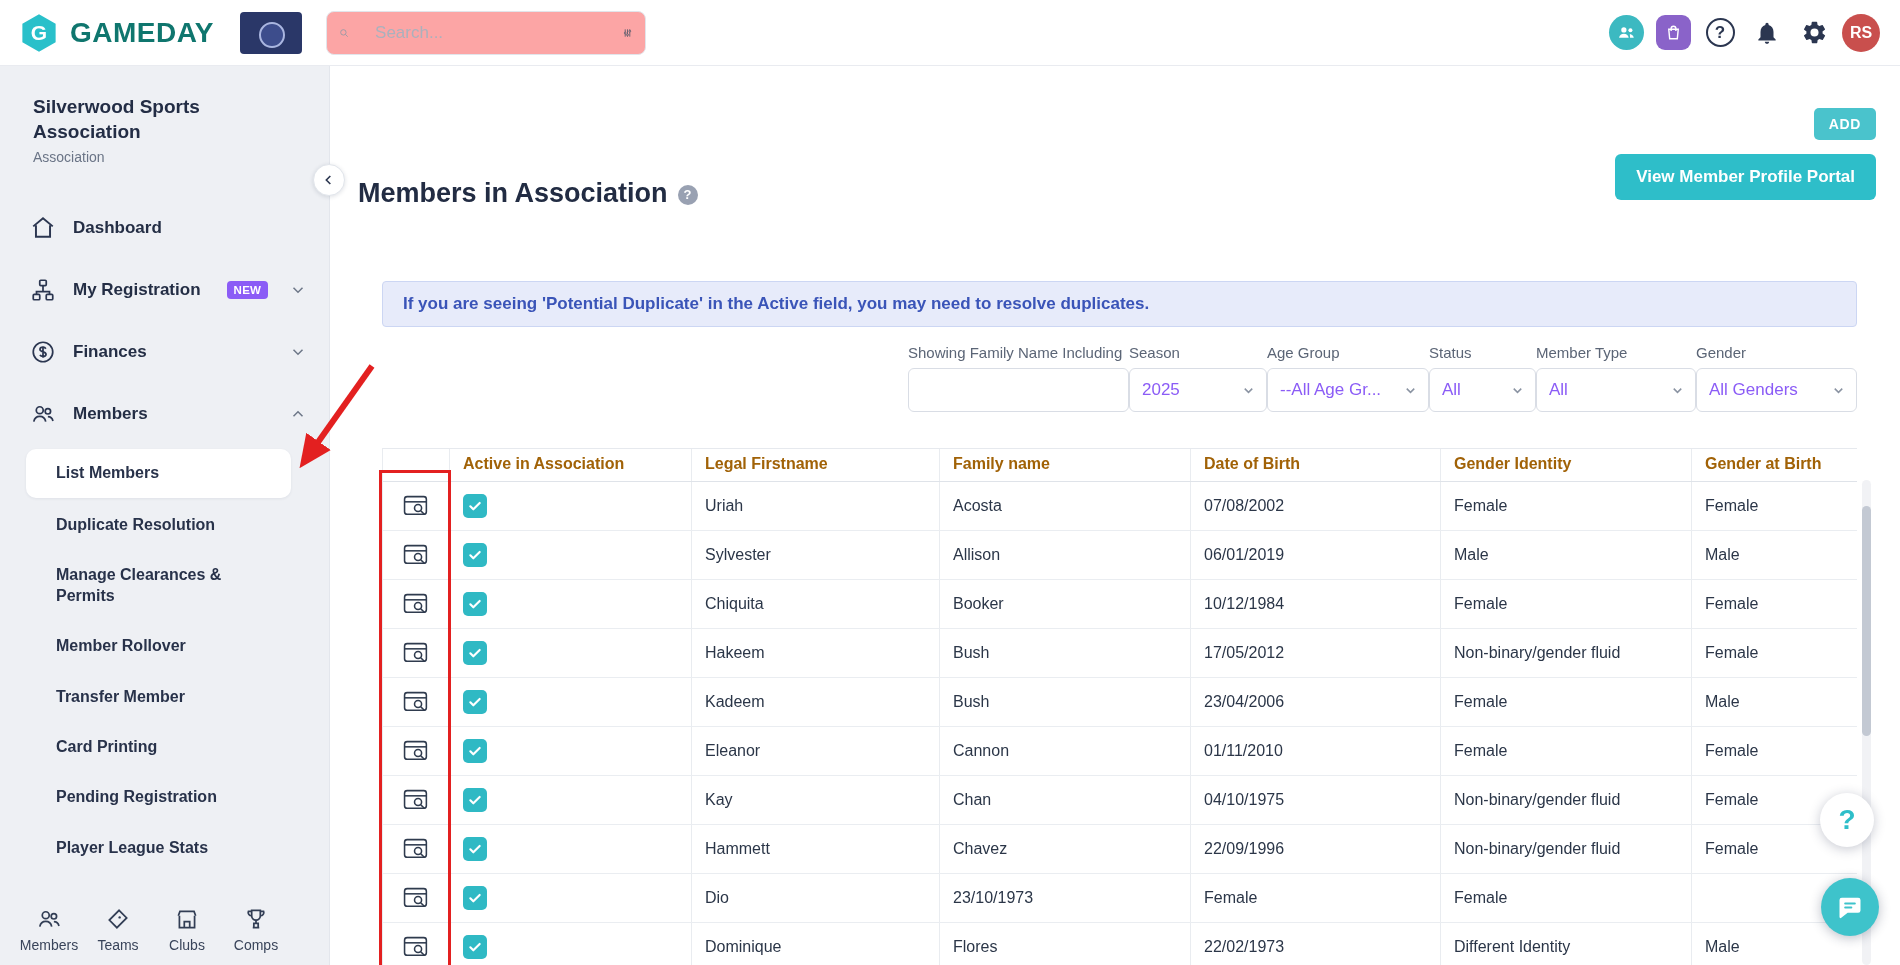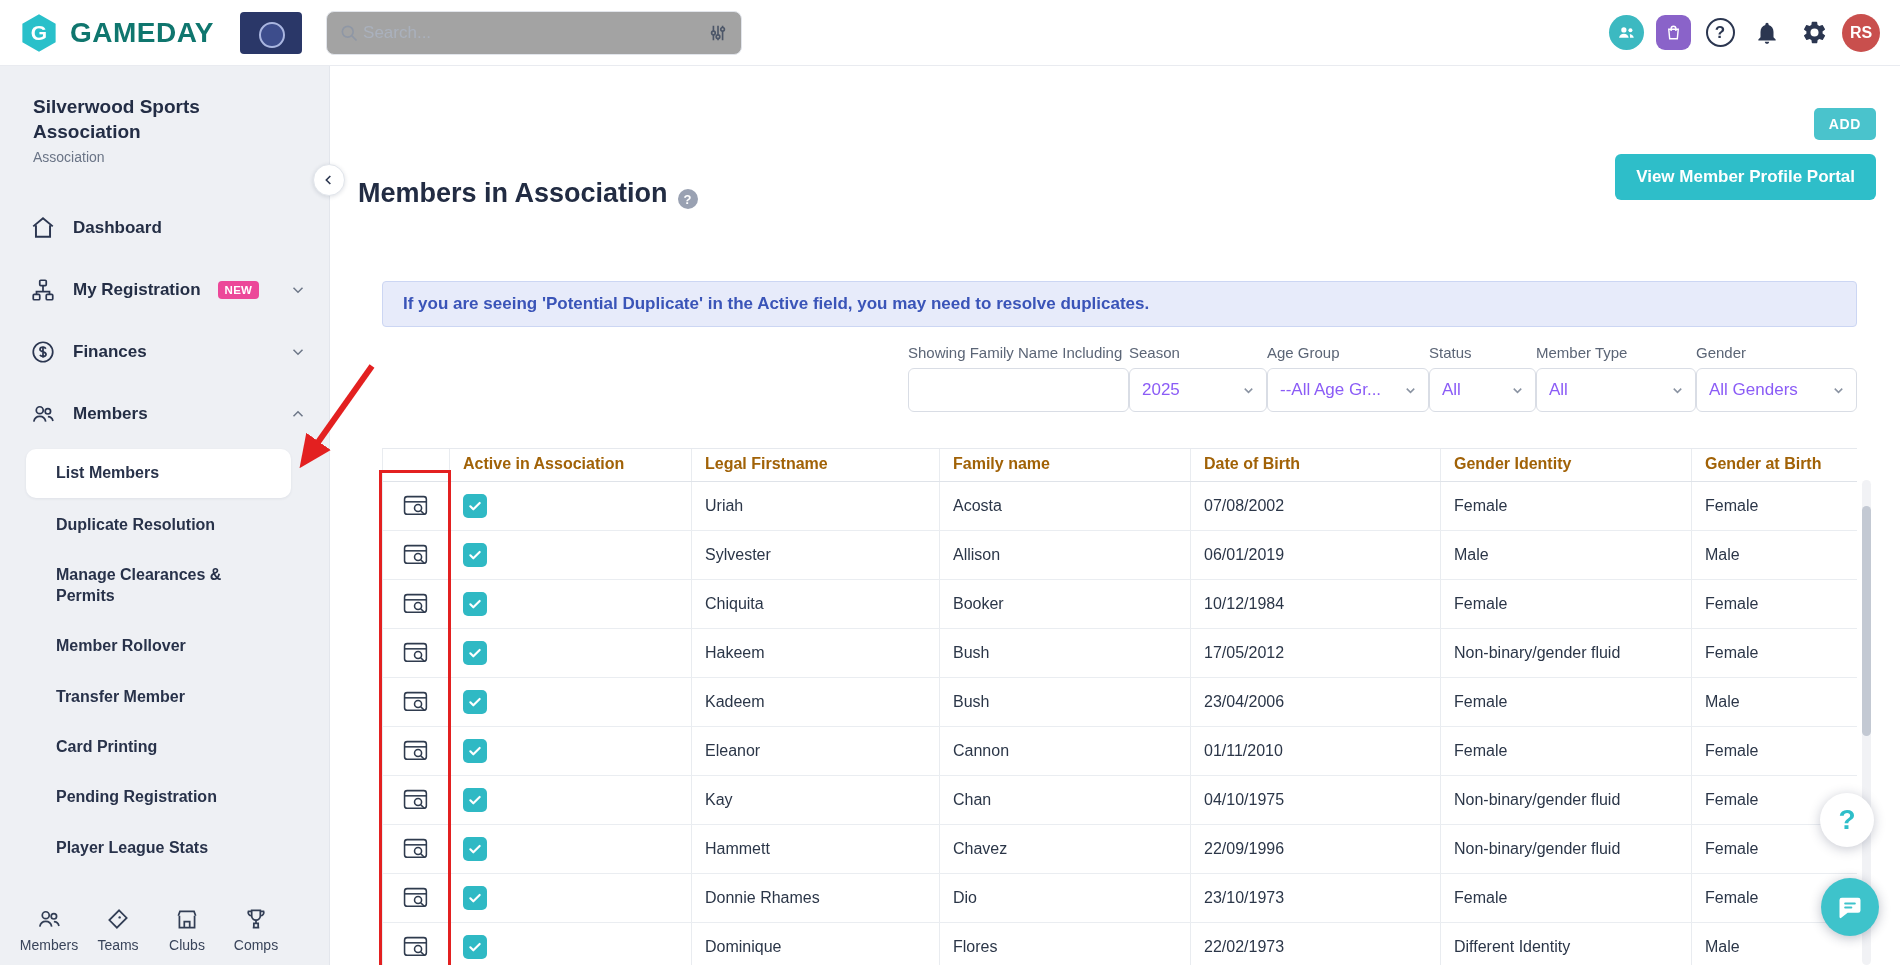--- a/index.html
+++ b/index.html
@@ -8,55 +8,55 @@
   input{font-family:inherit;outline:none}
   svg{display:block}
 
   
   .topbar{position:absolute;top:0;left:0;width:1900px;height:66px;background:#fff;border-bottom:1px solid #e9ebf0;display:flex;align-items:center;z-index:30}
   .logo{display:flex;align-items:center;gap:10px;padding-left:18px;cursor:pointer}
   .logo-mark{width:42px;height:42px}
   .logo-word{font-size:28px;font-weight:800;color:#0f766e;letter-spacing:.5px}
   .flag{width:62px;height:42px;border-radius:4px;margin-left:26px;background:#2a3768;position:relative;overflow:hidden;flex:none}
   .flag:after{content:"";position:absolute;left:19px;top:10px;width:22px;height:22px;border-radius:50%;background:#3d4d8c;border:2px solid #aab6e0}
-  .search{margin-left:24px;width:416px;height:44px;border:1px solid #e2e5eb;background:#a3a3a3;border-radius:8px;display:flex;align-items:center;padding:0 12px;gap:4px}
+  .search{margin-left:24px;width:320px;height:44px;border:1px solid #e2e5eb;background:#fca5a5;border-radius:8px;display:flex;align-items:center;padding:0 12px;gap:26px}
   .search input{flex:1;border:none;background:transparent;font-size:17px;color:#39435a}
   .search input::placeholder{color:#aab1bd}
   .top-icons{margin-left:auto;display:flex;align-items:center;gap:9px;padding-right:20px}
   .icon-btn{width:38px;height:38px;display:flex;align-items:center;justify-content:center}
   .badge-circle{width:35px;height:35px;border-radius:50%;background:#3cb9c1;display:flex;align-items:center;justify-content:center}
   .badge-square{width:35px;height:35px;border-radius:9px;background:#8a63c9;display:flex;align-items:center;justify-content:center}
   .q-circle{width:29px;height:29px;border:2px solid #2b3650;border-radius:50%;display:flex;align-items:center;justify-content:center;font-weight:700;font-size:17px;color:#2b3650}
   .avatar{width:38px;height:38px;border-radius:50%;background:#c94f4d;color:#fff;font-weight:800;font-size:16px;display:flex;align-items:center;justify-content:center}
 
   
   .sidebar{position:absolute;top:66px;left:0;width:330px;height:899px;background:#eef0f4;border-right:1px solid #e3e6ec;display:flex;flex-direction:column;z-index:20}
   .org{padding:28px 24px 20px 33px;position:relative}
   .org-name{font-size:19px;font-weight:700;color:#232d45;line-height:1.32;max-width:215px}
   .org-type{font-size:14px;color:#6a7486;margin-top:5px}
   .collapse-btn{position:absolute;top:98px;right:-16px;width:32px;height:32px;border-radius:50%;background:#fff;border:1px solid #e1e5eb;box-shadow:0 1px 4px rgba(30,40,70,.14);display:flex;align-items:center;justify-content:center;z-index:40}
   .nav{margin-top:12px}
   .nav-item{height:62px;display:flex;align-items:center;gap:17px;padding:0 22px 0 30px;cursor:pointer}
   .nav-icon{width:26px;height:26px;flex:none}
   .nav-label{font-size:17px;font-weight:600;color:#242e45;white-space:nowrap}
-  .new-badge{background:#ec4899;color:#fff;font-size:11.5px;font-weight:700;padding:3px 7px;border-radius:4px;letter-spacing:.3px}
+  .new-badge{background:#8b5cf6;color:#fff;font-size:11.5px;font-weight:700;padding:3px 7px;border-radius:4px;margin-left:9px;letter-spacing:.3px}
   .nav-chev{margin-left:auto;width:18px;height:18px;flex:none}
   .submenu{padding:2px 0 6px}
   .submenu-item{padding:15px 80px 15px 56px;font-size:16px;font-weight:600;color:#28324a;line-height:1.28;cursor:pointer}
   .submenu-item.active{background:#fff;border-radius:10px;margin:2px 38px 2px 26px;padding:14px 10px 14px 30px;font-weight:700;box-shadow:0 1px 3px rgba(30,40,70,.07)}
   .bottom-nav{margin-top:auto;display:flex;justify-content:space-between;padding:10px 40px 12px 16px}
   .bn-item{display:flex;flex-direction:column;align-items:center;gap:5px;width:66px;cursor:pointer}
   .bn-icon{width:26px;height:26px}
   .bn-label{font-size:14px;color:#39445a}
 
   
   .main{position:absolute;top:66px;left:330px;width:1570px;height:899px;background:#fff}
   .add-btn{position:absolute;top:42px;right:24px;background:#4ac3cc;color:#fff;font-weight:800;font-size:14px;letter-spacing:.6px;padding:8px 15px;border-radius:5px}
   .portal-btn{position:absolute;top:88px;right:24px;background:#2ebec9;color:#fff;font-weight:700;font-size:17px;padding:13px 21px;border-radius:6px}
-  .title-row{position:absolute;top:112px;left:28px;display:flex;align-items:flex-end;gap:10px}
+  .title-row{position:absolute;top:112px;left:28px;display:flex;align-items:center;gap:10px}
   .page-title{font-size:27px;font-weight:800;color:#222c43}
   .title-help{width:20px;height:20px;border-radius:50%;background:#99a1b2;color:#fff;font-size:13px;font-weight:700;display:flex;align-items:center;justify-content:center;margin-top:2px}
   .banner{position:absolute;top:215px;left:52px;width:1475px;height:46px;background:#e7ebfa;border:1px solid #ccd6f3;border-radius:4px;display:flex;align-items:center;padding:0 20px;font-size:17px;font-weight:600;color:#3a54b8}
   .filters{position:absolute;top:278px;left:52px;width:1475px;display:flex;justify-content:flex-end;}
   .fgroup{display:flex;flex-direction:column}
   .flabel{font-size:15px;color:#5b6576;margin-bottom:7px;white-space:nowrap}
   .ftext{height:44px;border:1px solid #d9dde5;border-radius:6px;background:#fff;font-size:17px;padding:0 10px;color:#2b3648}
   .fselect{height:44px;border:1px solid #d9dde5;border-radius:6px;background:#fff;display:flex;align-items:center;justify-content:space-between;gap:6px;padding:0 10px 0 12px;cursor:pointer}
   .fvalue{font-size:17px;color:#8b5cf6;white-space:nowrap;overflow:hidden}
   .w-input{width:221px}.w-season{width:138px}.w-age{width:162px}.w-status{width:107px}.w-mtype{width:160px}.w-gender{width:161px}
@@ -552,21 +552,20 @@
         </svg>
       </button>
     </div>
     <div class="cell">
       <span class="checkbox">
         <svg width="16" height="16" viewBox="0 0 24 24" fill="none" stroke="#ffffff" stroke-width="3.2" stroke-linecap="round" stroke-linejoin="round">
                 <path d="M5 12.5l4.5 4.5L19 7.5"></path>
               </svg>
       </span>
     </div>
-    <div class="cell">Donnie Rhames</div>
     <div class="cell">Dio</div>
     <div class="cell">23/10/1973</div>
     <div class="cell">Female</div>
     <div class="cell">Female</div>
   </div>
 
   <div class="trow tgrid">
     <div class="cell c-icon">
       <button class="view-btn">
         <svg width="27" height="23" viewBox="0 0 26 22" fill="none" stroke="#2f3b4e" stroke-width="1.5">

